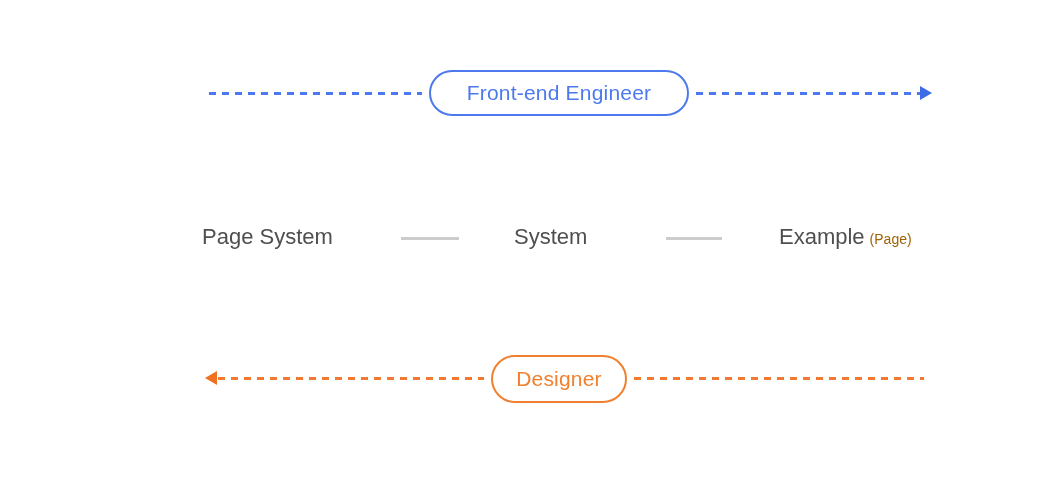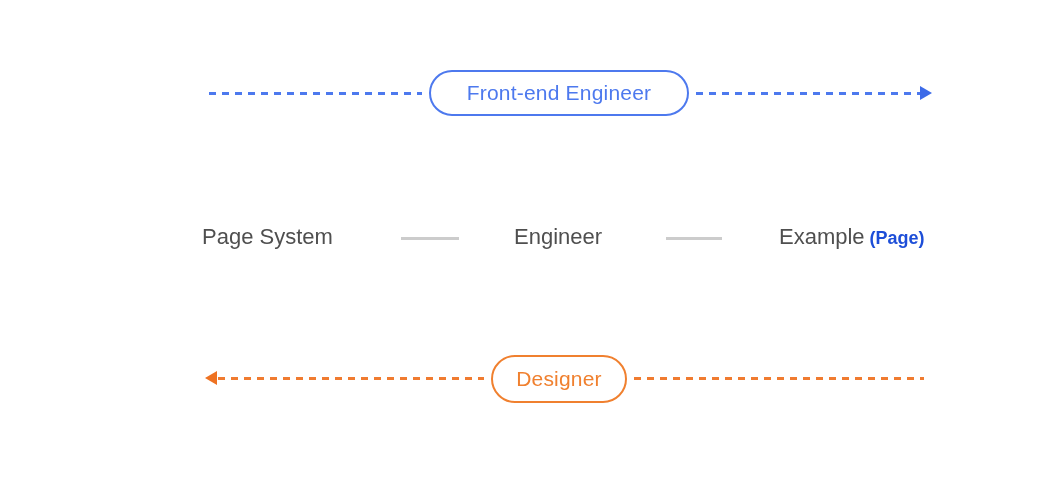--- a/index.html
+++ b/index.html
@@ -86,23 +86,23 @@
     transform: translateY(-52%);
     color: #4f4f4f;
     font-size: 22px;
     font-weight: 500;
     white-space: nowrap;
   }
   #node-core     { left: 158px; }
   #node-example  { left: 470px; }
   #node-template { left: 735px; }
   .suffix {
-    font-size: 18px;
-    font-weight: 700;
-    color: #1d4ed8;
+    font-size: 14px;
+    font-weight: 400;
+    color: #a16207;
     margin-left: 5px;
   }
   .connector {
     position: absolute;
     height: 3px;
     background: #cccccc;
     top: 237px;
   }
   #connector-1 { left: 357px; width: 58px; }
   #connector-2 { left: 622px; width: 56px; }
@@ -117,21 +117,21 @@
     <span>Front-end Engineer</span>
   </div>
   <div id="blue-line-right" class="dash blue"></div>
   <div class="arrow right"></div>
 
   <div id="node-core" class="mid-label">
     <span>Page System</span>
   </div>
   <div id="connector-1" class="connector"></div>
   <div id="node-example" class="mid-label">
-    <span>Engineer</span>
+    <span>System</span>
   </div>
   <div id="connector-2" class="connector"></div>
   <div id="node-template" class="mid-label">
     <span>Example</span><span class="suffix">(Page)</span>
   </div>
 
   <div class="arrow left"></div>
   <div id="orange-line-left" class="dash orange"></div>
   <div class="pill orange">
     <span>Designer</span>

